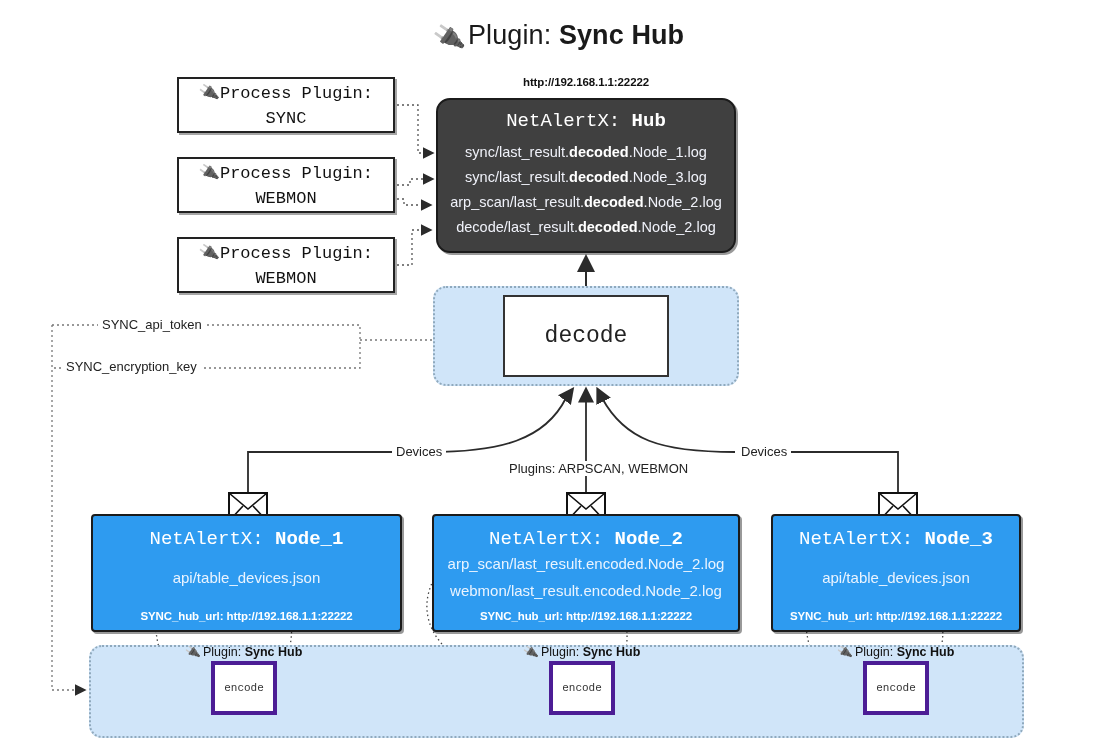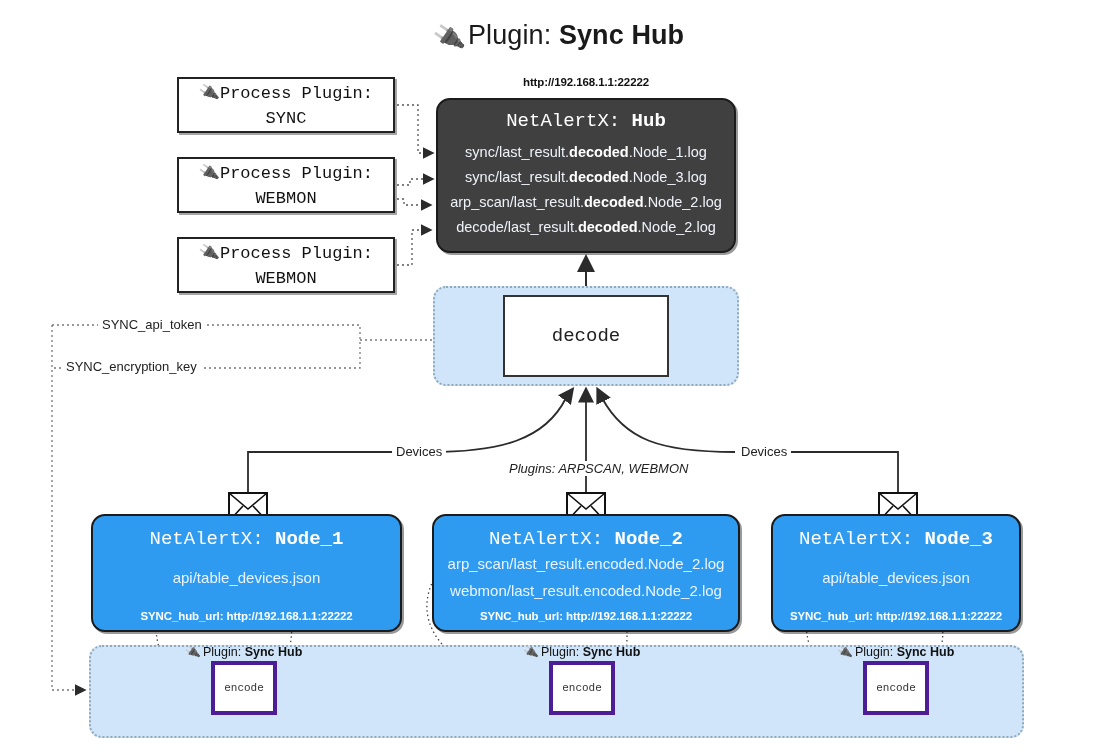--- a/index.html
+++ b/index.html
@@ -61,38 +61,38 @@
   
   #decode-zone{
     position:absolute;left:433px;top:286px;width:306px;height:100px;
     box-sizing:border-box;background:#d0e5f9;border:2px dotted #8fa9bd;border-radius:13px;
   }
   #decode{
     position:absolute;left:503px;top:295px;width:166px;height:82px;
     box-sizing:border-box;background:#ffffff;border:2px solid #333333;
     display:flex;align-items:center;justify-content:center;
     font-family:"Liberation Mono","DejaVu Sans Mono",monospace;
-    font-size:19px;color:#222;
+    font-size:23px;color:#222;
   }
 
   
   .edge-label{
     position:absolute;background:#ffffff;font-size:13px;color:#222;
     padding:0 4px;white-space:nowrap;
   }
   #lbl-api{left:98px;top:317px;}
   #lbl-enc{left:62px;top:359px;}
   #lbl-dev-l{left:392px;top:444px;}
   #lbl-dev-r{left:737px;top:444px;}
-  #lbl-plugins{left:505px;top:461px;font-style:italic;}
+  #lbl-plugins{left:505px;top:461px;}
 
   
   .node{
     position:absolute;box-sizing:border-box;background:#2e9bf0;
-    border:2px solid #1b1b1b;border-radius:14px;
+    border:2px solid #1b1b1b;border-radius:4px;
     box-shadow:2px 2px 0 rgba(0,0,0,.4);
     display:flex;flex-direction:column;align-items:center;padding-top:12px;
   }
   .node .node-title{
     font-family:"Liberation Mono","DejaVu Sans Mono",monospace;
     font-size:19px;color:#ffffff;white-space:nowrap;
   }
   .node .node-title b{font-weight:bold;}
   .node .src{
     font-size:15px;color:#eaf4ff;line-height:27px;white-space:nowrap;text-align:center;

